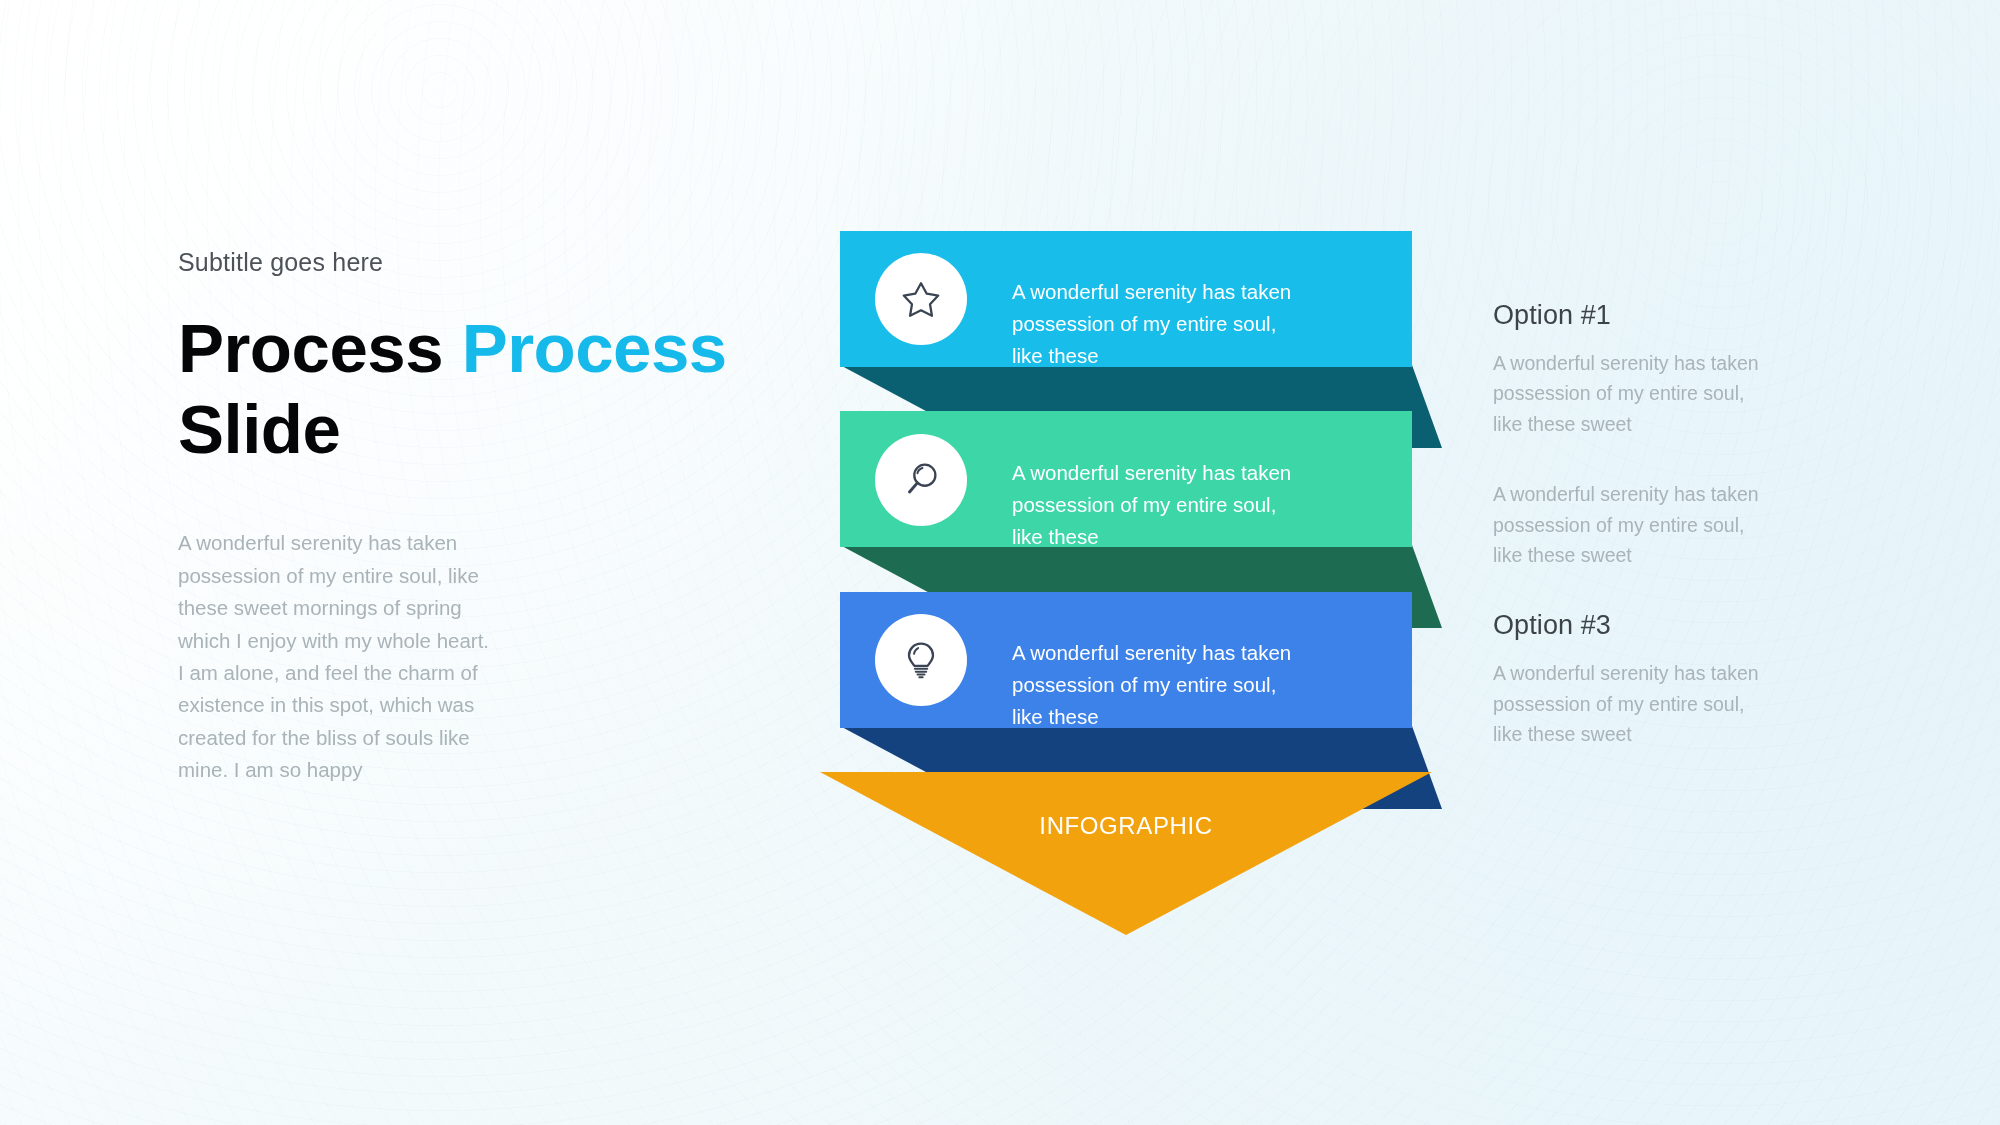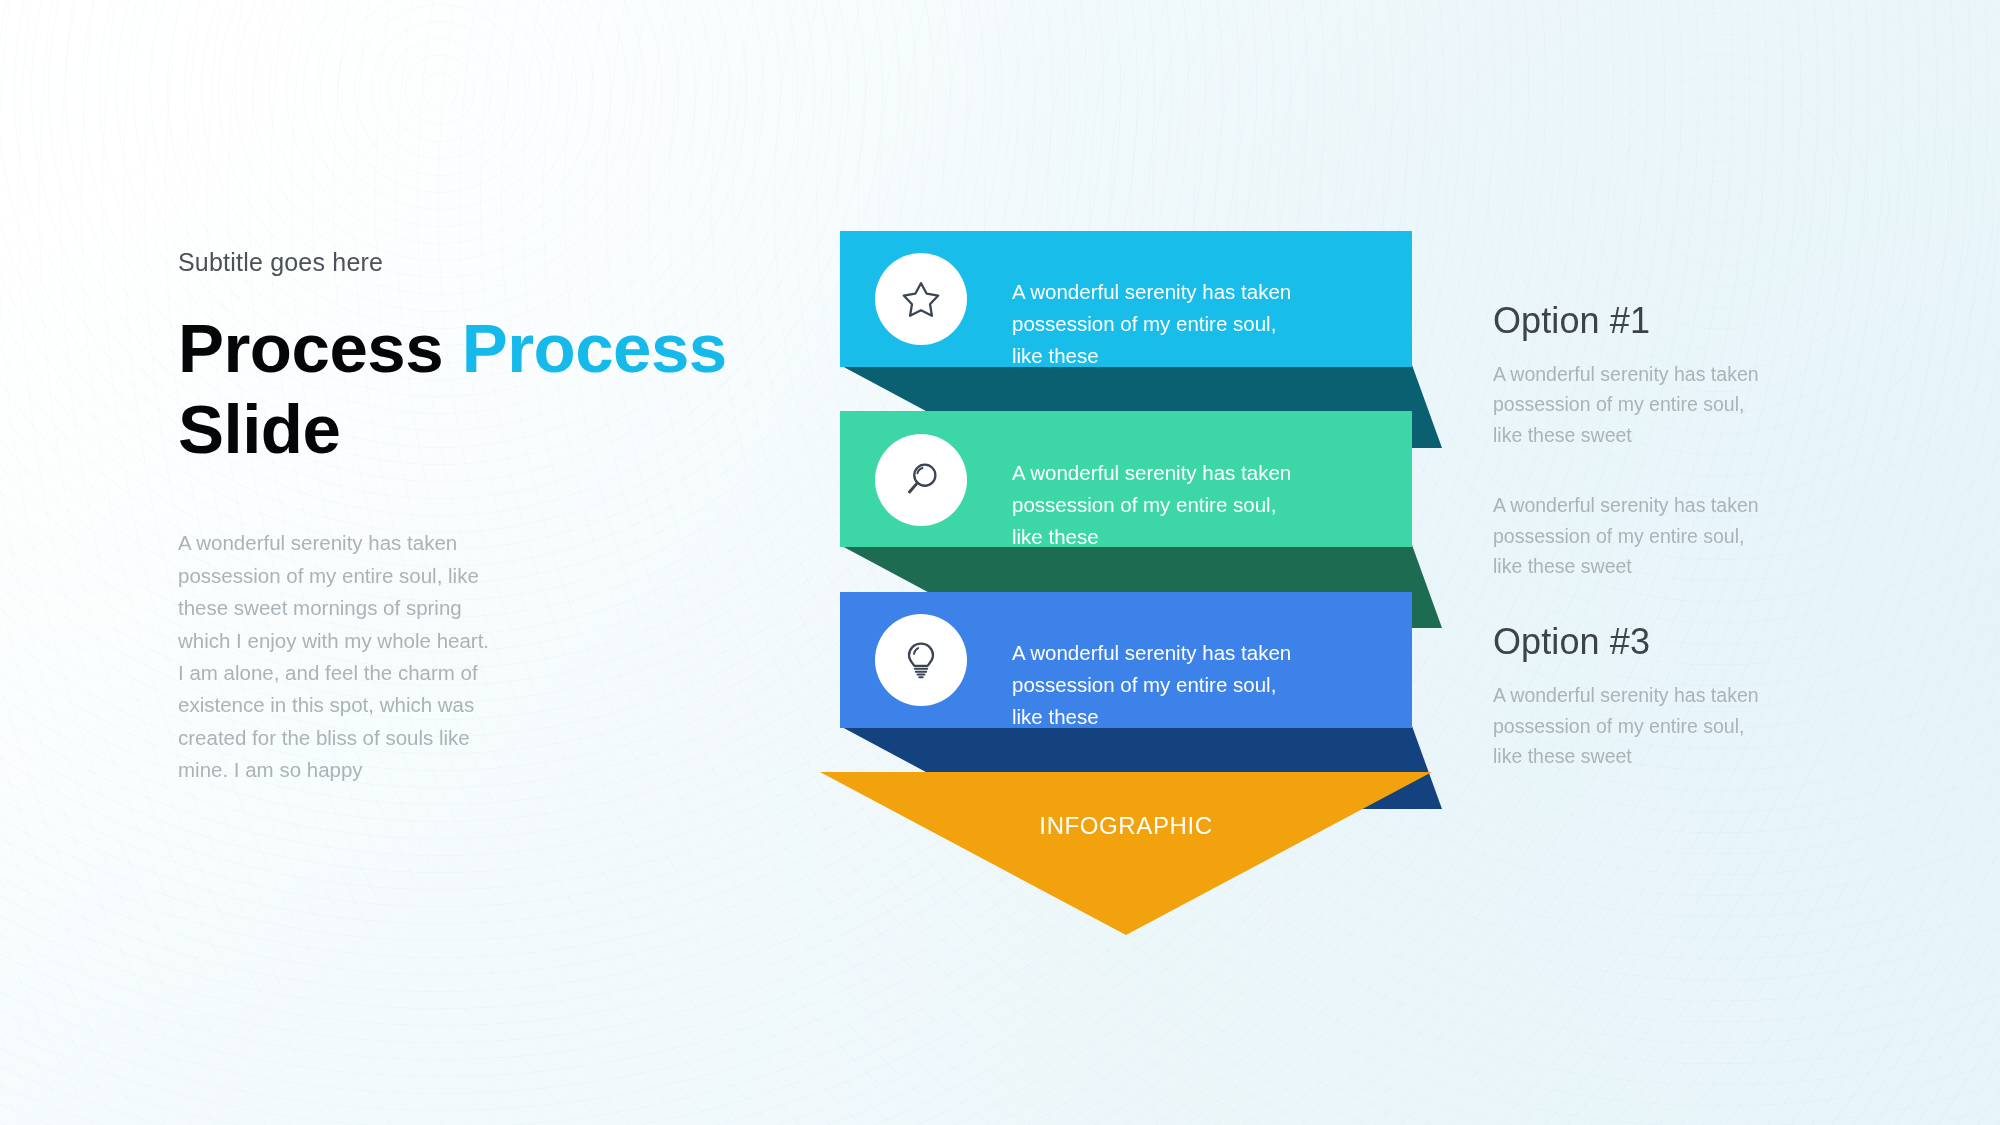--- a/index.html
+++ b/index.html
@@ -74,21 +74,21 @@
     left:1026px; top:812px;
     width:200px; text-align:center;
     color:#ffffff; font-size:24px; letter-spacing:0.6px;
   }
 
   
   #right-col { position:absolute; left:1493px; top:300px; width:300px; }
   .opt { margin-bottom:40px; }
   .opt:last-child { margin-bottom:0; }
   .opt-title {
-    font-size:36px; color:#3d4449; margin-bottom:17px;
+    font-size:27px; color:#3d4449; margin-bottom:17px;
     letter-spacing:0.1px;
   }
   .opt-desc {
     font-size:19.5px; line-height:1.56; color:#a9b3b8;
     width:285px;
   }
 </style>
 </head>
 <body>
 

